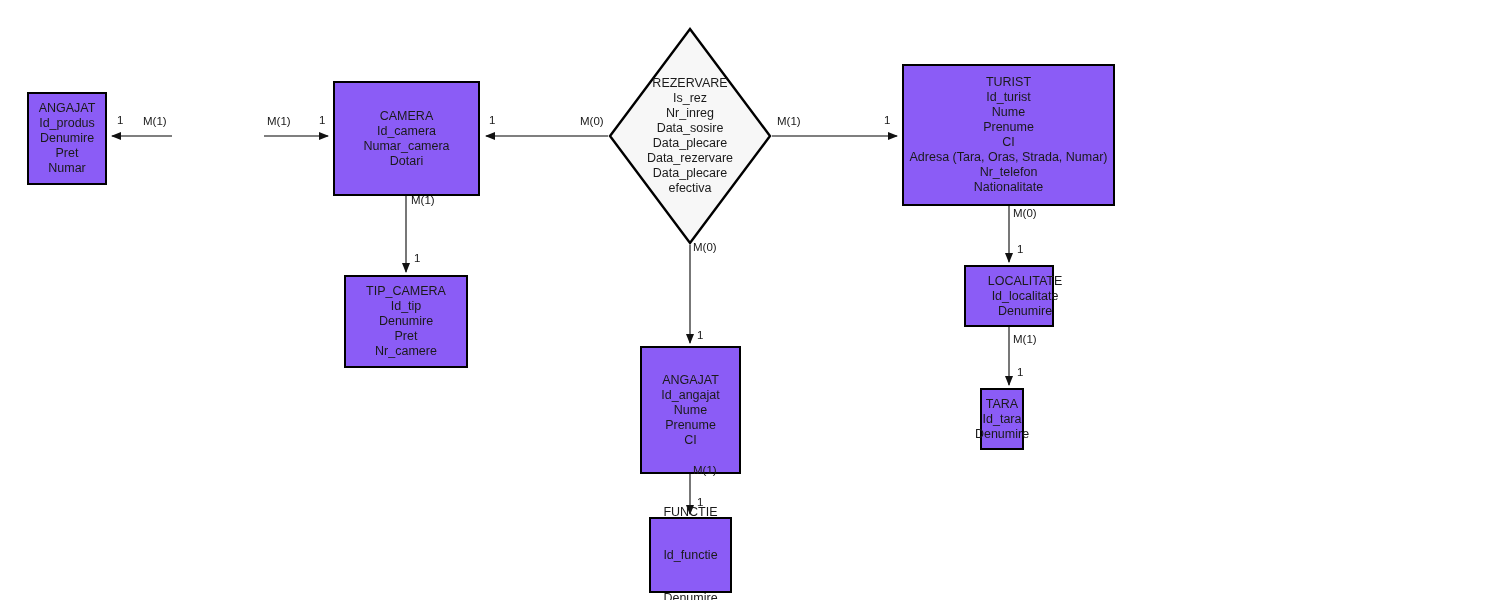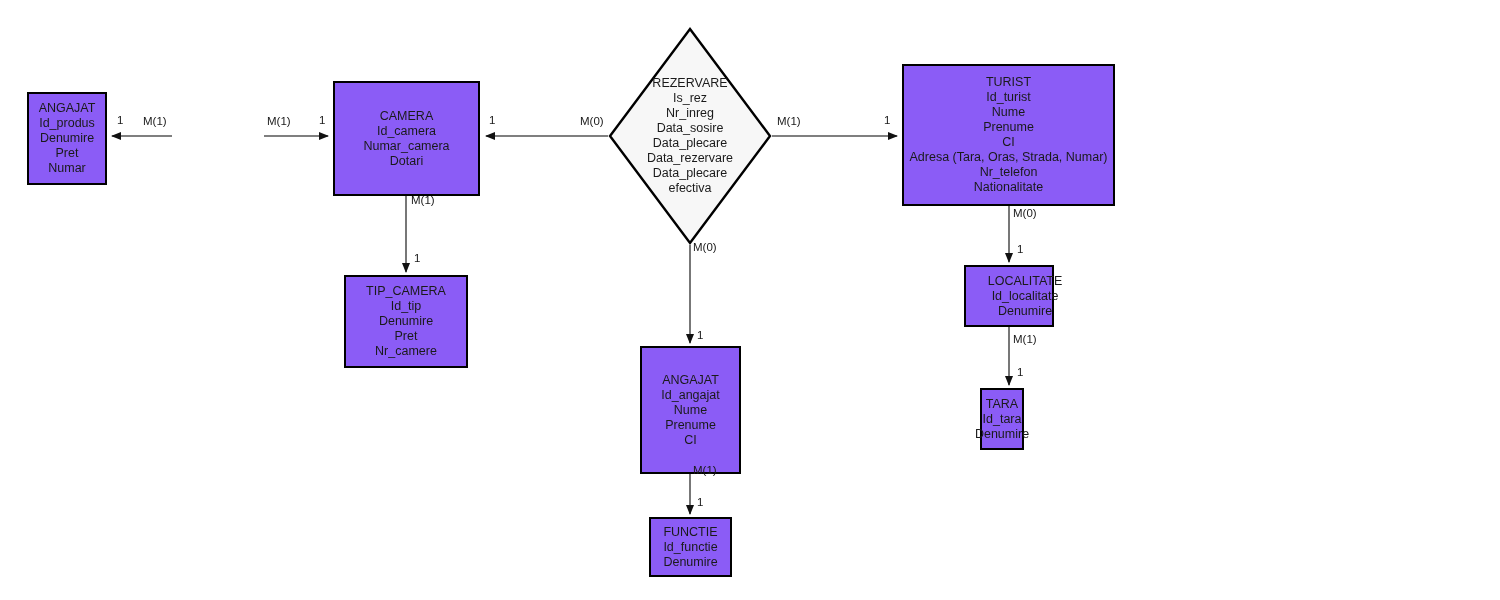--- a/index.html
+++ b/index.html
@@ -161,21 +161,21 @@
   </div>
 
   <div class="entity" style="left:640px; top:346px; width:101px; height:128px;">
     <div class="ename">ANGAJAT</div>
     <div class="attr">Id_angajat</div>
     <div class="attr">Nume</div>
     <div class="attr">Prenume</div>
     <div class="attr">CI</div>
   </div>
 
-  <div class="entity" style="left:649px; top:517px; width:83px; height:60px;">
+  <div class="entity" style="left:649px; top:517px; width:83px; height:76px;gap:28px;">
     <div class="ename">FUNCTIE</div>
     <div class="attr">Id_functie</div>
     <div class="attr">Denumire</div>
   </div>
 
 
   <div class="diamond-wrap" style="left:608px; top:27px; width:164px; height:218px;">
     <svg width="164" height="218" viewBox="0 0 164 218" xmlns="http://www.w3.org/2000/svg">
       <polygon points="82,2 162,109 82,216 2,109" fill="#f7f7f7" stroke="#000000" stroke-width="2.4"></polygon>
     </svg>

